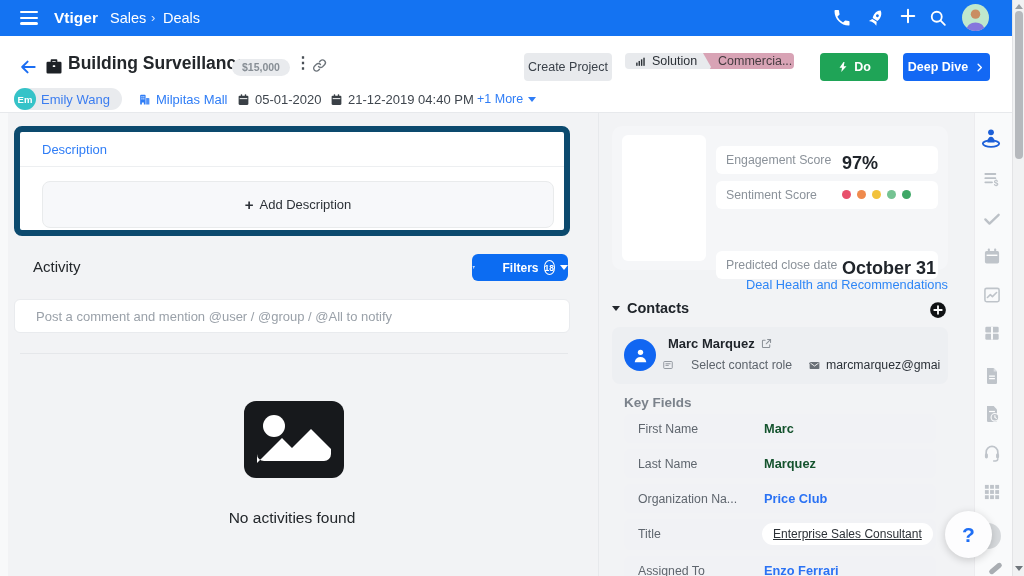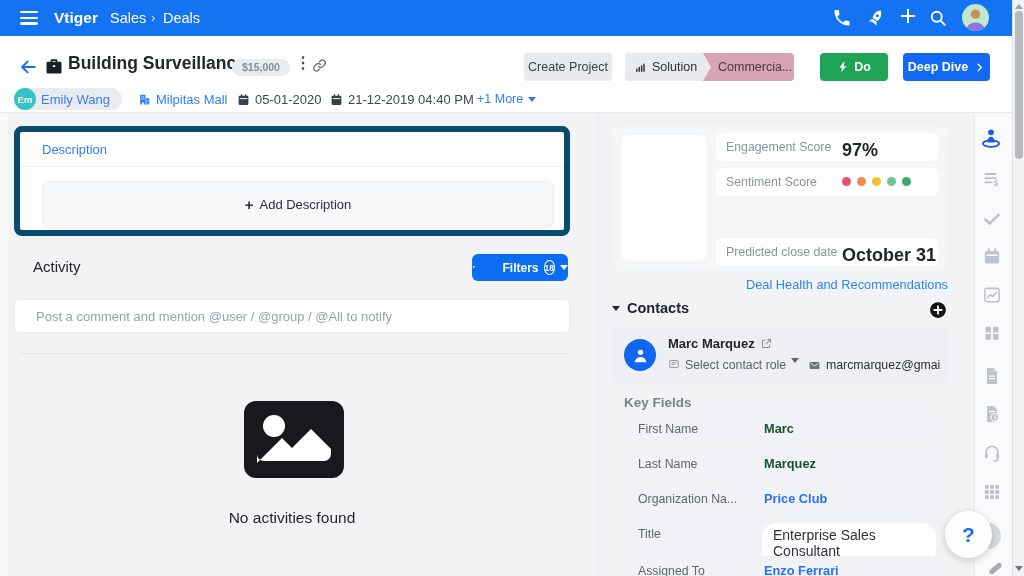--- a/index.html
+++ b/index.html
@@ -26,21 +26,21 @@
   .deal-title { position:absolute; left:68px; top:17px; font-size:17.5px; font-weight:bold; color:#23272b; }
   .amount { position:absolute; left:232px; top:23px; height:17px; line-height:17px; padding:0 10px;
             background:#e9ebee; color:#878e95; font-size:10.5px; font-weight:bold; border-radius:9px; }
   .kebab { position:absolute; left:295px; top:17px; font-size:16px; font-weight:bold; color:#494f56; cursor:pointer; }
   .linkic { position:absolute; left:311px; top:21px; width:17px; height:17px; cursor:pointer; }
   .btn { position:absolute; top:17px; height:28px; border-radius:4px; display:flex; align-items:center;
          justify-content:center; font-size:12.5px; cursor:pointer;text-align:right; }
   .btn-gray { background:#e8eaed; color:#3a4149; }
   .btn-green { background:#1fa457; color:#fff; font-weight:bold; gap:5px; }
   .btn-blue { background:#1368f4; color:#fff; font-weight:bold; gap:6px; }
-  .stage { position:absolute; left:625px; top:17px; height:28px; width:169px; display:flex; border-radius:4px; overflow:hidden; cursor:pointer; }
+  .stage { position:absolute; left:625px; top:17px; height:16px; width:169px; display:flex; border-radius:4px; overflow:hidden; cursor:pointer; }
   .stage-cur { width:78px; background:#e8eaed; color:#2b3036; display:flex; align-items:center; gap:5px; padding-left:9px; font-size:12.5px; }
   .stage-next { position:relative; flex:1; background:#d8a3b5; color:#463c41; display:flex; align-items:center; padding-left:15px; font-size:12.5px; }
   .stage-notch { position:absolute; left:0; top:0; width:0; height:0;
                  border-top:14px solid transparent; border-bottom:14px solid transparent; border-left:8px solid #e8eaed; }
   .hrow2-item { position:absolute; top:52px; height:22px; display:flex; align-items:center; gap:5px; font-size:13px; cursor:pointer; }
   .owner-pill { left:14px; background:#e9ebee; border-radius:11px; padding-right:12px; color:#3b7df0; }
   .owner-av { width:22px; height:22px; border-radius:50%; background:#35c3c8; color:#fff; font-size:9.5px;
               font-weight:bold; display:flex; align-items:center; justify-content:center; }
   .blue-t { color:#2f7df6; }
   .dark-t { color:#3f464e; }
@@ -67,46 +67,46 @@
                    padding-left:21px; font-size:13px; color:#30363d; font-family:"Liberation Sans",sans-serif; }
   .comment input::placeholder { color:#9aa1a9; }
   .act-divider { position:absolute; left:20px; top:353px; width:548px; height:1px; background:#e5e7ea; }
   .empty-icon { position:absolute; left:244px; top:401px; width:100px; height:77px; }
   .empty-text { position:absolute; left:14px; top:509px; width:556px; text-align:center; font-size:15.5px; color:#23272b; }
 
   
   .rp-border { position:absolute; left:598px; top:113px; width:1px; height:463px; background:#e7e9ec; }
   .scores-card { position:absolute; left:612px; top:126px; width:336px; height:144px; background:#f5f6f8; border-radius:10px; }
   .gauge { position:absolute; left:10px; top:9px; width:84px; height:126px; background:#fff; border-radius:6px; }
-  .score-row { position:absolute; left:104px; width:222px; height:28px; background:#fff; border-radius:6px; }
+  .score-row { position:absolute; left:104px; width:222px; height:28px; background:#fff; border-radius:6px;margin-top:13px; }
   .score-label { position:absolute; left:10px; top:7px; font-size:12.3px; color:#8b929a; }
   .score-value { position:absolute; left:126px; top:7px; font-size:18px; font-weight:bold; color:#20252b; }
   .dots { position:absolute; left:126px; top:9px; display:flex; gap:6px; }
   .dot { width:9px; height:9px; border-radius:50%; display:inline-block; }
   .health-link { position:absolute; left:612px; top:277px; width:336px; text-align:right; font-size:12.8px; color:#2e86f6; cursor:pointer; }
   .contacts-caret { position:absolute; left:612px; top:306px; color:#23272d; cursor:pointer; }
   .contacts-title { position:absolute; left:627px; top:300px; font-size:14.5px; font-weight:600; color:#20252b; }
   .contacts-add { position:absolute; left:929px; top:301px; width:18px; height:18px; cursor:pointer; }
   .contact-card { position:absolute; left:612px; top:327px; width:336px; height:57px; background:#edeff2; border-radius:8px; }
   .contact-av { position:absolute; left:12px; top:12px; width:32px; height:32px; border-radius:50%; background:#1166f2;
                 display:flex; align-items:center; justify-content:center; cursor:pointer; }
   .contact-name { position:absolute; left:56px; top:9px; font-size:13px; font-weight:bold; color:#20252b; cursor:pointer; }
   .ext-ic { position:absolute; left:148px; top:9px; width:13px; height:13px; cursor:pointer; }
-  .role-row { position:absolute; left:56px; top:31px; display:flex; gap:5px;
+  .role-row { position:absolute; left:50px; top:31px; display:flex; align-items:center; gap:17px;
               font-size:12.3px; color:#5d646c; cursor:pointer; }
   .email-row { position:absolute; left:196px; top:31px; display:flex; align-items:center; gap:5px;
                font-size:12.3px; color:#2c3239; width:132px; }
   .email-row .txt { white-space:nowrap; overflow:hidden; }
   .kf-title { position:absolute; left:624px; top:395px; font-size:13.5px; font-weight:600; color:#7b828b; }
   .kf-row { position:absolute; left:624px; width:312px; height:29px; background:#f1f2f5; border-radius:6px; }
   .kf-label { position:absolute; left:14px; top:8px; font-size:12.3px; color:#5f666e; }
   .kf-value { position:absolute; left:140px; top:7px; font-size:12.8px; font-weight:bold; color:#14532d; }
   .kf-link { color:#2a72f4; cursor:pointer; }
-  .kf-pill { left:138px; top:4px; background:#fff; border-radius:14px; padding:4px 11px; font-size:14px;
-             font-weight:normal; color:#2c3137; cursor:pointer; }
+  .kf-pill { left:138px; top:4px; background:#fff; border-radius:14px; padding:4px 11px; font-size:12px;
+             font-weight:normal; color:#2c3137; cursor:pointer;text-decoration:underline; }
 
   
   .rail { position:absolute; left:974px; top:113px; width:38px; height:463px; background:#f9fafb; border-left:1px solid #ececef; }
   .rail-ic { position:absolute; left:982px; width:20px; height:20px; cursor:pointer; }
   .help-peek { position:absolute; left:975px; top:523px; width:26px; height:26px; border-radius:50%; background:#d7dadd; }
   .help-btn { position:absolute; left:945px; top:511px; width:47px; height:47px; border-radius:50%; background:#fdfdfe;
               box-shadow:0 2px 8px rgba(0,0,0,.18); display:flex; align-items:center; justify-content:center;
               font-size:21px; font-weight:bold; color:#1f6ff5; cursor:pointer; }
   .pencil { position:absolute; left:988px; top:566px; width:15px; height:5px; background:#a9adb2; border-radius:3px;
             transform:rotate(-40deg); }

